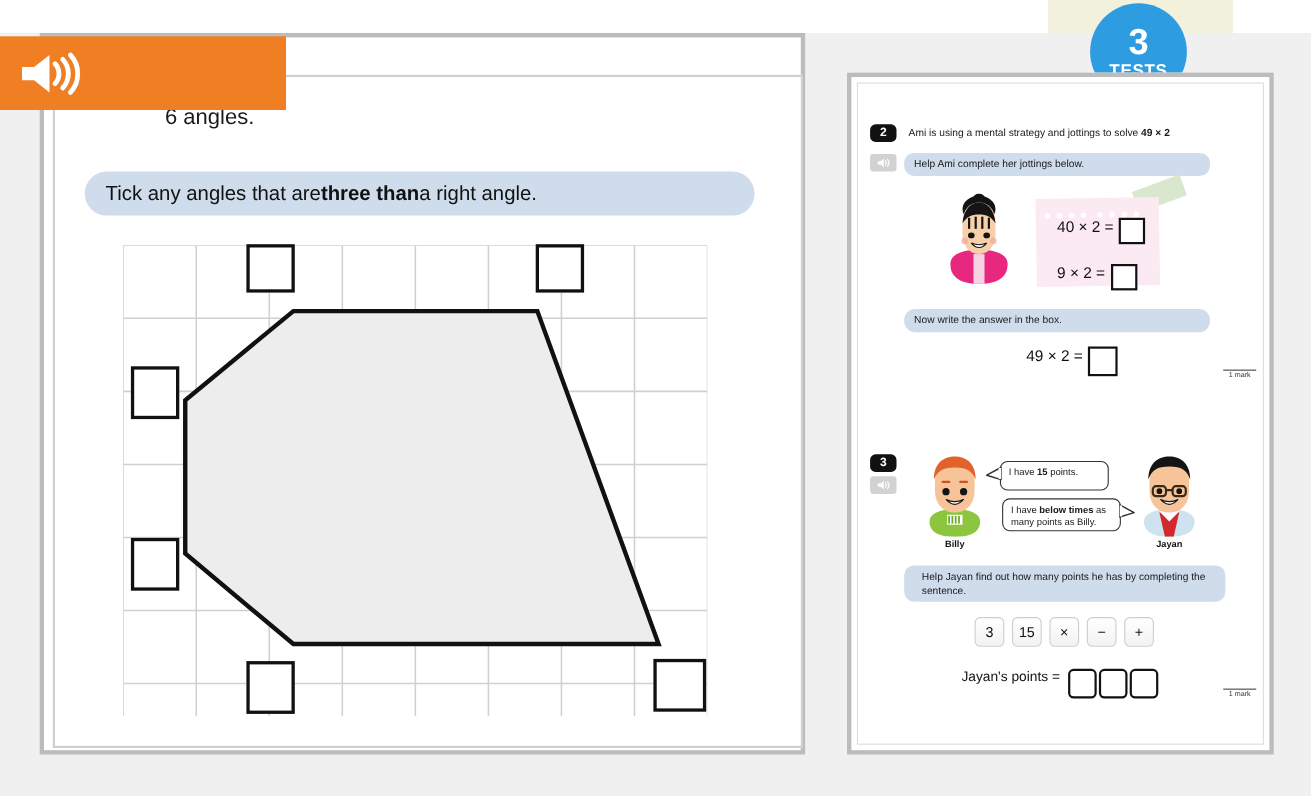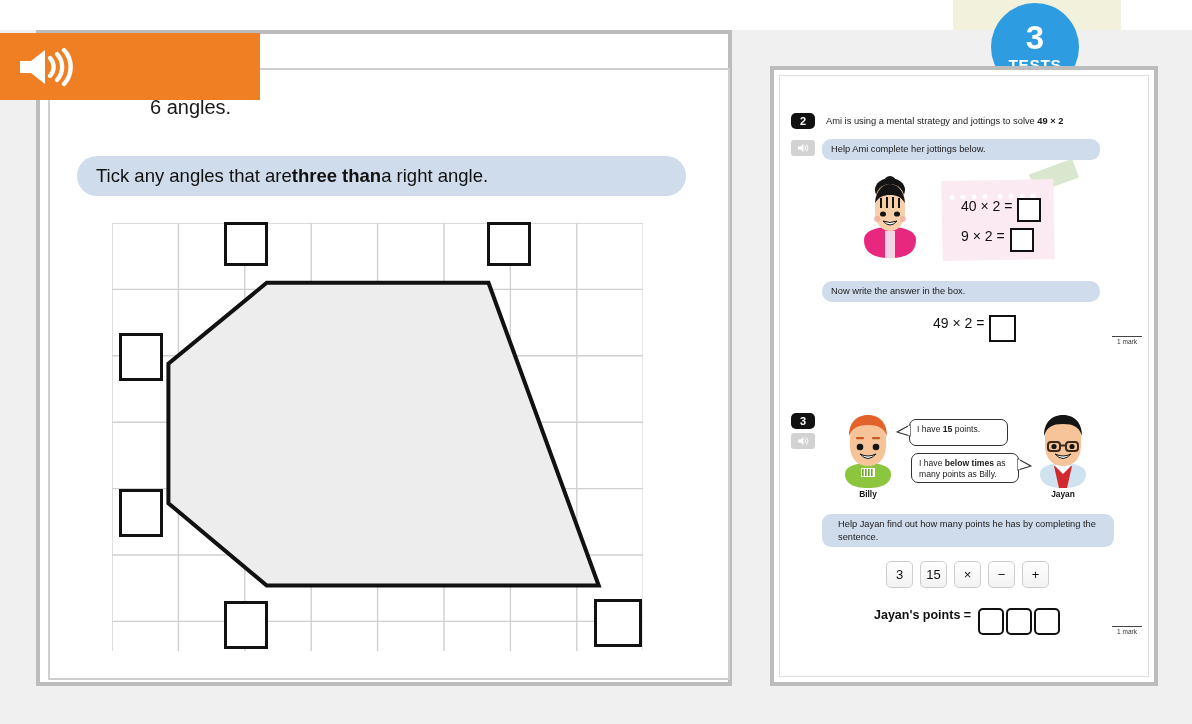--- a/index.html
+++ b/index.html
@@ -245,21 +245,21 @@
 <div class="abs" id="notepad">
   <div style="padding:5px 0 0 8px;">
     <span class="punch"></span><span class="punch"></span><span class="punch"></span><span class="punch"></span>
     <span class="punch"></span><span class="punch"></span><span class="punch"></span><span class="punch"></span>
   </div>
 </div>
 <div class="abs mathline" style="left:961px;top:198px;">
   <span>40 × 2 =</span>
   <span class="ansbox" style="width:24px;height:24px;margin-left:5px;"></span>
 </div>
-<div class="abs mathline" style="left:961px;top:228px;">
+<div class="abs mathline" style="left:961px;top:240px;">
   <span>9 × 2  =</span>
   <span class="ansbox" style="width:24px;height:24px;margin-left:5px;"></span>
 </div>
 
 <div class="abs bluebar" style="left:822px;top:281px;width:278px;border-radius:10px;">
   <span>Now write the answer in the box.</span>
 </div>
 
 <div class="abs mathline" style="left:933px;top:315px;">
   <span>49 × 2 =</span>
@@ -332,18 +332,18 @@
 
 <div class="abs" style="left:886px;top:561px;display:flex;gap:7px;">
   <div class="opbtn">3</div>
   <div class="opbtn">15</div>
   <div class="opbtn">×</div>
   <div class="opbtn">−</div>
   <div class="opbtn">+</div>
 </div>
 
 <div class="abs mathline" style="left:874px;top:608px;">
-  <span style="font-size:12.5px;font-weight:bold;">Jayan's points  =</span>
+  <span style="font-size:12.5px;">Jayan's points  =</span>
   <span class="ansbox-r" style="width:26px;height:27px;margin-left:7px;"></span>
   <span class="ansbox-r" style="width:26px;height:27px;margin-left:2px;"></span>
   <span class="ansbox-r" style="width:26px;height:27px;margin-left:2px;"></span>
 </div>
 <div class="abs mark" style="left:1112px;top:626px;">1 mark</div>
 
 </body></html>

